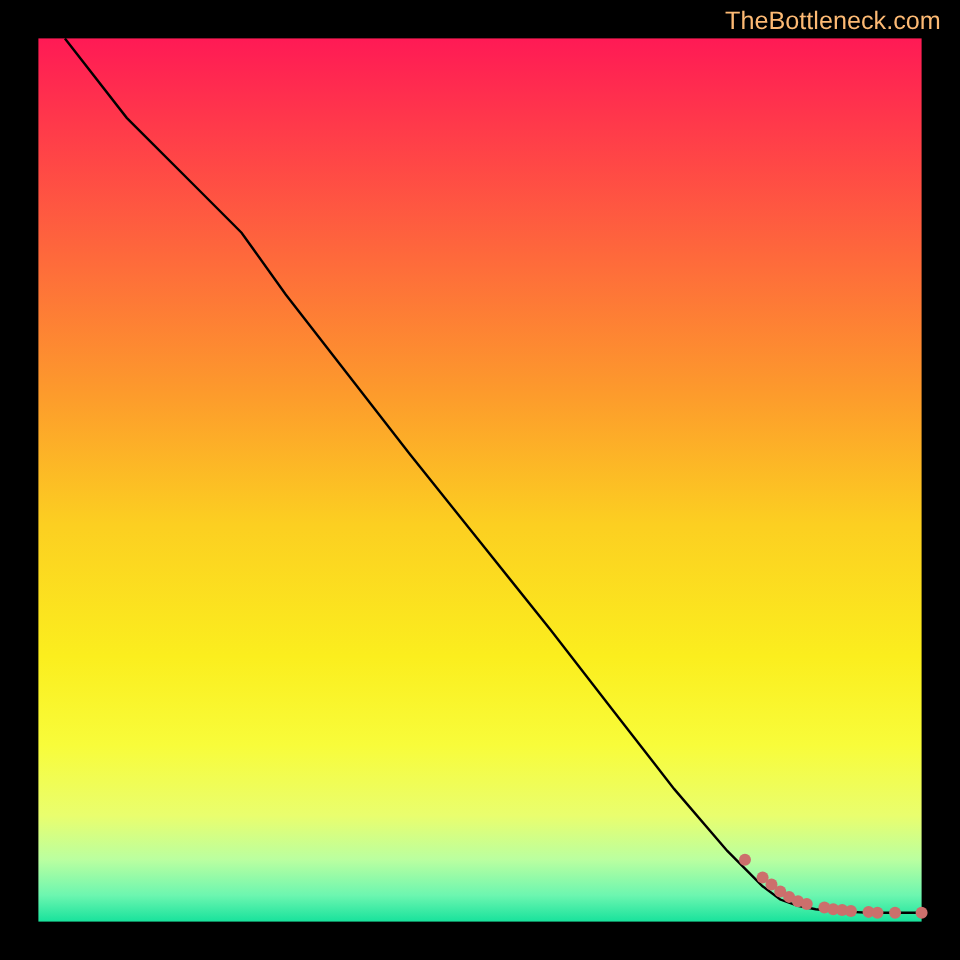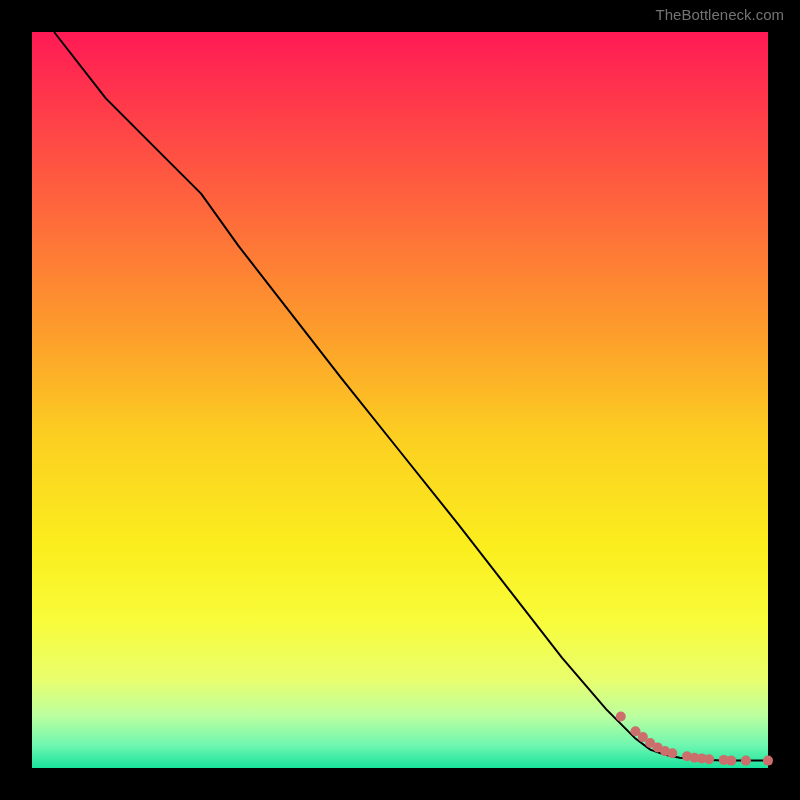--- a/index.html
+++ b/index.html
@@ -46,22 +46,22 @@
     top: 0;
     left: 0;
     width: 736px;
     height: 736px;
     overflow: visible;
   }
   .watermark {
     position: absolute;
     top: 6px;
     right: 16px;
-    color: #737373;
-    font-size: 15px;
+    color: #fdba74;
+    font-size: 21px;
     font-weight: 400;
     letter-spacing: 0px;
   }
   .curve {
     fill: none;
     stroke: #000;
     stroke-width: 2;
   }
   .dot {
     fill: #cc6f6c;

